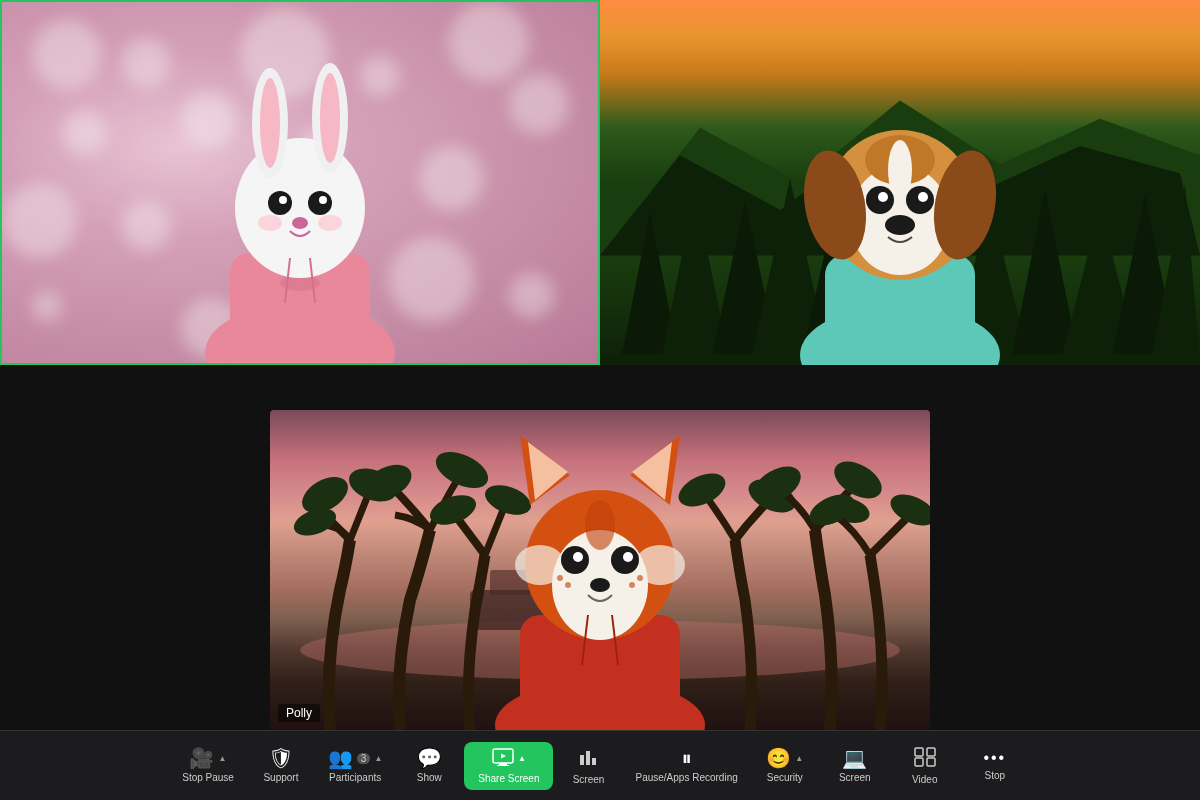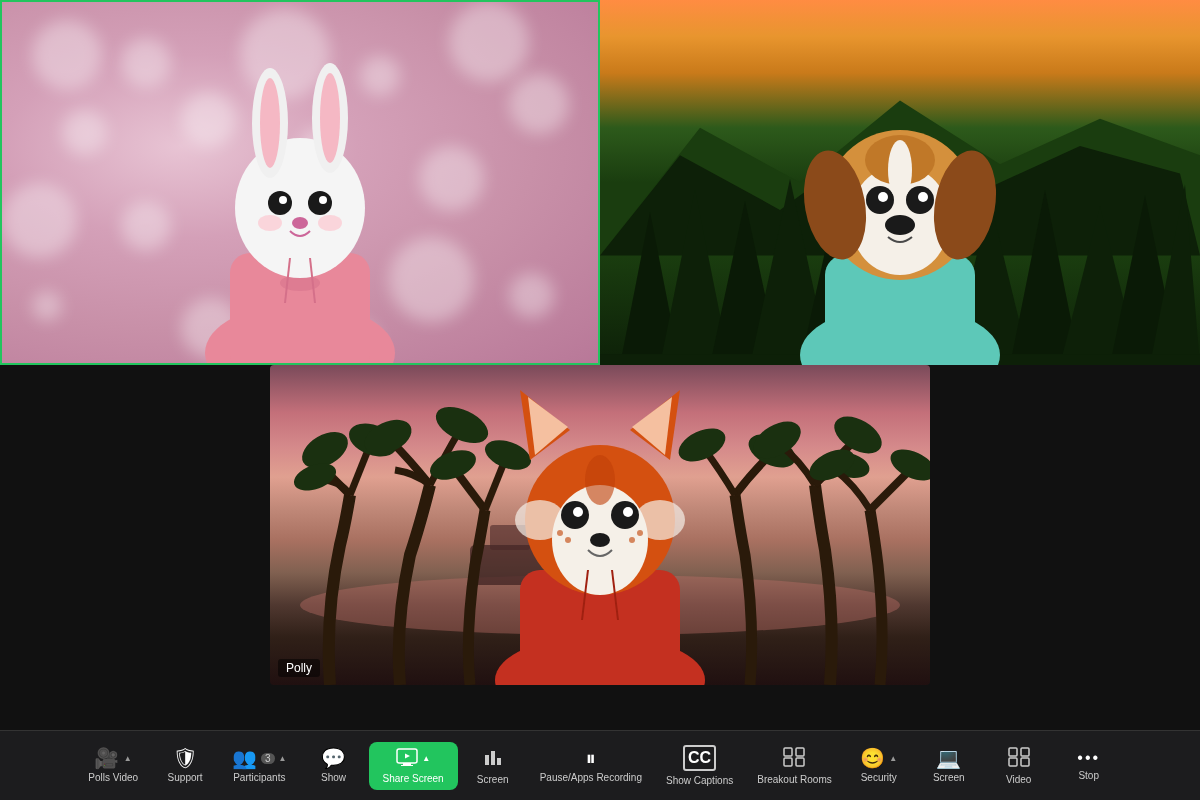--- a/index.html
+++ b/index.html
@@ -39,21 +39,21 @@
       grid-row: 1;
       position: relative;
       overflow: hidden;
     }
 
     
     .tile-bottom-center {
       grid-column: 1 / 3;
       grid-row: 2;
       display: flex;
-      align-items: flex-start;
+      align-items: flex-end;
       justify-content: center;
       background: #111;
     }
 
     .tile-bottom-inner {
       width: 660px;
       height: 320px;
       position: relative;
       overflow: hidden;
       border-radius: 4px;
@@ -423,21 +423,21 @@
   </div>
 </div>
 
 <div class="toolbar">
 
   <div class="toolbar-item">
     <div class="icon-row">
       <span class="toolbar-icon">🎥</span>
       <span class="chevron">▲</span>
     </div>
-    <span class="toolbar-label">Polls Video</span>
+    <span class="toolbar-label">Stop Pause</span>
   </div>
 
   <div class="toolbar-item">
     <span class="toolbar-icon">🛡</span>
     <span class="toolbar-label">Support</span>
   </div>
 
   <div class="toolbar-item">
     <div class="icon-row">
       <span class="toolbar-icon">👥</span>
@@ -477,36 +477,21 @@
       </svg>
     </span>
     <span class="toolbar-label">Screen</span>
   </div>
 
   <div class="toolbar-item">
     <span class="toolbar-icon">⏸</span>
     <span class="toolbar-label">Pause/Apps Recording</span>
   </div>
 
-  <div class="toolbar-item">
-    <span class="toolbar-icon" style="font-size:16px;font-weight:bold;border:2px solid #ccc;border-radius:3px;padding:0 3px;line-height:1.4">CC</span>
-    <span class="toolbar-label">Show Captions</span>
-  </div>
-
-  <div class="toolbar-item">
-    <span class="toolbar-icon">
-      <svg width="22" height="20" viewBox="0 0 22 20" fill="none">
-        <rect x="1" y="1" width="8" height="8" rx="1" stroke="#ccc" stroke-width="1.5" fill="none"></rect>
-        <rect x="13" y="1" width="8" height="8" rx="1" stroke="#ccc" stroke-width="1.5" fill="none"></rect>
-        <rect x="1" y="11" width="8" height="8" rx="1" stroke="#ccc" stroke-width="1.5" fill="none"></rect>
-        <rect x="13" y="11" width="8" height="8" rx="1" stroke="#ccc" stroke-width="1.5" fill="none"></rect>
-      </svg>
-    </span>
-    <span class="toolbar-label">Breakout Rooms</span>
-  </div>
+
 
   <div class="toolbar-item">
     <div class="icon-row">
       <span class="toolbar-icon">😊</span>
       <span class="chevron">▲</span>
     </div>
     <span class="toolbar-label">Security</span>
   </div>
 
   <div class="toolbar-item">

